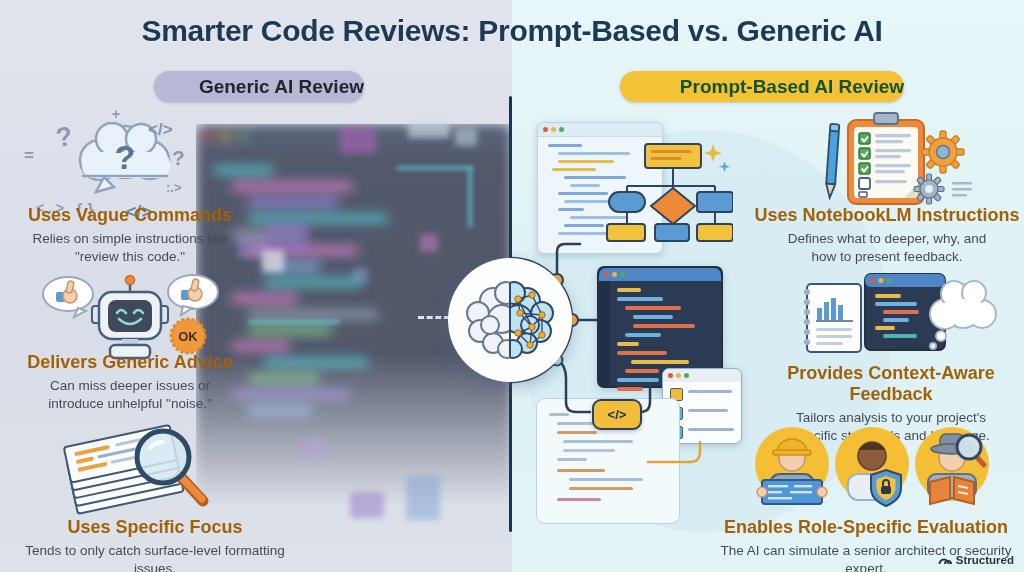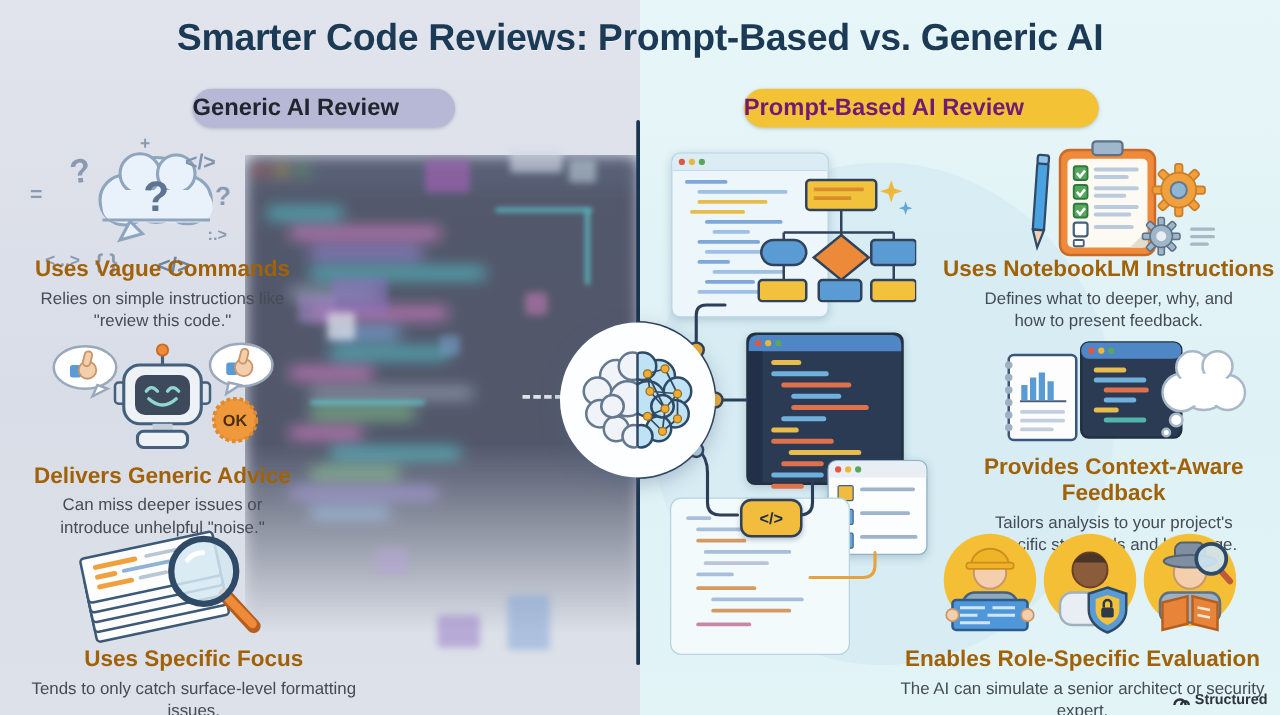--- a/index.html
+++ b/index.html
@@ -9,24 +9,24 @@
   
   .half-left{left:0;top:0;width:512px;height:572px;
      background:linear-gradient(180deg,#e1e4ed 0%,#d9dde7 55%,#dde1e9 100%);}
   .half-right{left:512px;top:0;width:512px;height:572px;
      background:linear-gradient(180deg,#e7f6f8 0%,#def1f5 60%,#e2f4f6 100%);}
   .blob{left:520px;top:130px;width:372px;height:402px;border-radius:50%;
      background:#d4ebf3;opacity:.8;}
   
   .title{left:0;top:14px;width:1024px;text-align:center;font-size:30px;font-weight:700;
      color:#1b3a55;letter-spacing:-.3px;text-shadow:0 1px 0 rgba(255,255,255,.55);}
-  .pill{height:31px;border-radius:16px;display:flex;align-items:center;justify-content:flex-start;
+  .pill{height:31px;border-radius:16px;display:flex;align-items:center;justify-content:flex-end;
      font-size:19px;font-weight:700;color:#23242e;box-shadow:0 1px 3px rgba(40,50,80,.25);}
   .pill-left{left:154px;top:71px;width:210px;background:#b7b8d5;}
-  .pill-right{left:595px;top:71px;width:284px;background:#f4c235;color:#701a75;}
+  .pill-right{left:620px;top:71px;width:284px;background:#f4c235;color:#14532d;}
   
   .sect{text-align:center;}
   .sect h3{margin:0;font-size:18px;font-weight:700;color:#a16207;}
   .sect p{margin:4px auto 0;font-size:13.5px;line-height:1.32;color:#454b55;}
   
   .divider{left:509px;top:96px;width:3px;height:436px;background:#1a3550;border-radius:2px;}
   .brain-circle{left:448px;top:258px;width:124px;height:124px;border-radius:50%;
      background:#fdfeff;box-shadow:0 5px 16px rgba(80,100,135,.38);
      display:flex;align-items:center;justify-content:center;}
   .dashes{left:418px;top:316px;width:58px;height:0;border-top:3px dashed rgba(238,243,249,.9);}
@@ -350,21 +350,21 @@
       <path d="M79,41 q4,-6 9,0"></path>
         <path d="M96,41 q4,-6 9,0"></path>
         <path d="M81,47 q11,10 22,0"></path>
     </g>
     <rect x="84" y="67" width="16" height="6" fill="#c3cfdd"></rect>
     <rect x="72" y="73" width="40" height="13" rx="5" fill="#eef2f7" stroke="#44607c" stroke-width="2.5"></rect>
     <circle cx="150" cy="64" r="17" fill="#f0993c" stroke="#e08a2e" stroke-width="3" stroke-dasharray="3 2.2"></circle>
     <text x="150" y="69" text-anchor="middle" font-size="13" font-weight="bold" fill="#4a2e10">OK</text>
   </svg>
 
-  <div class="abs sect" style="left:10px;top:370px;width:240px">
+  <div class="abs sect" style="left:10px;top:352px;width:240px">
     <h3>Delivers Generic Advice</h3>
     <p style="width:200px">Can miss deeper issues or introduce unhelpful "noise."</p>
   </div>
 
   <svg class="abs" style="left:46px;top:420px" width="175" height="98" viewBox="0 0 175 98">
     <g transform="rotate(-12 85 55)">
       <rect x="25" y="52" width="108" height="30" rx="3" fill="#fdfdfd" stroke="#3c5a78" stroke-width="2"></rect>
       <rect x="25" y="44" width="108" height="30" rx="3" fill="#fdfdfd" stroke="#3c5a78" stroke-width="2"></rect>
       <rect x="25" y="36" width="108" height="30" rx="3" fill="#fdfdfd" stroke="#3c5a78" stroke-width="2"></rect>
       <rect x="25" y="28" width="108" height="30" rx="3" fill="#fdfdfd" stroke="#3c5a78" stroke-width="2"></rect>

